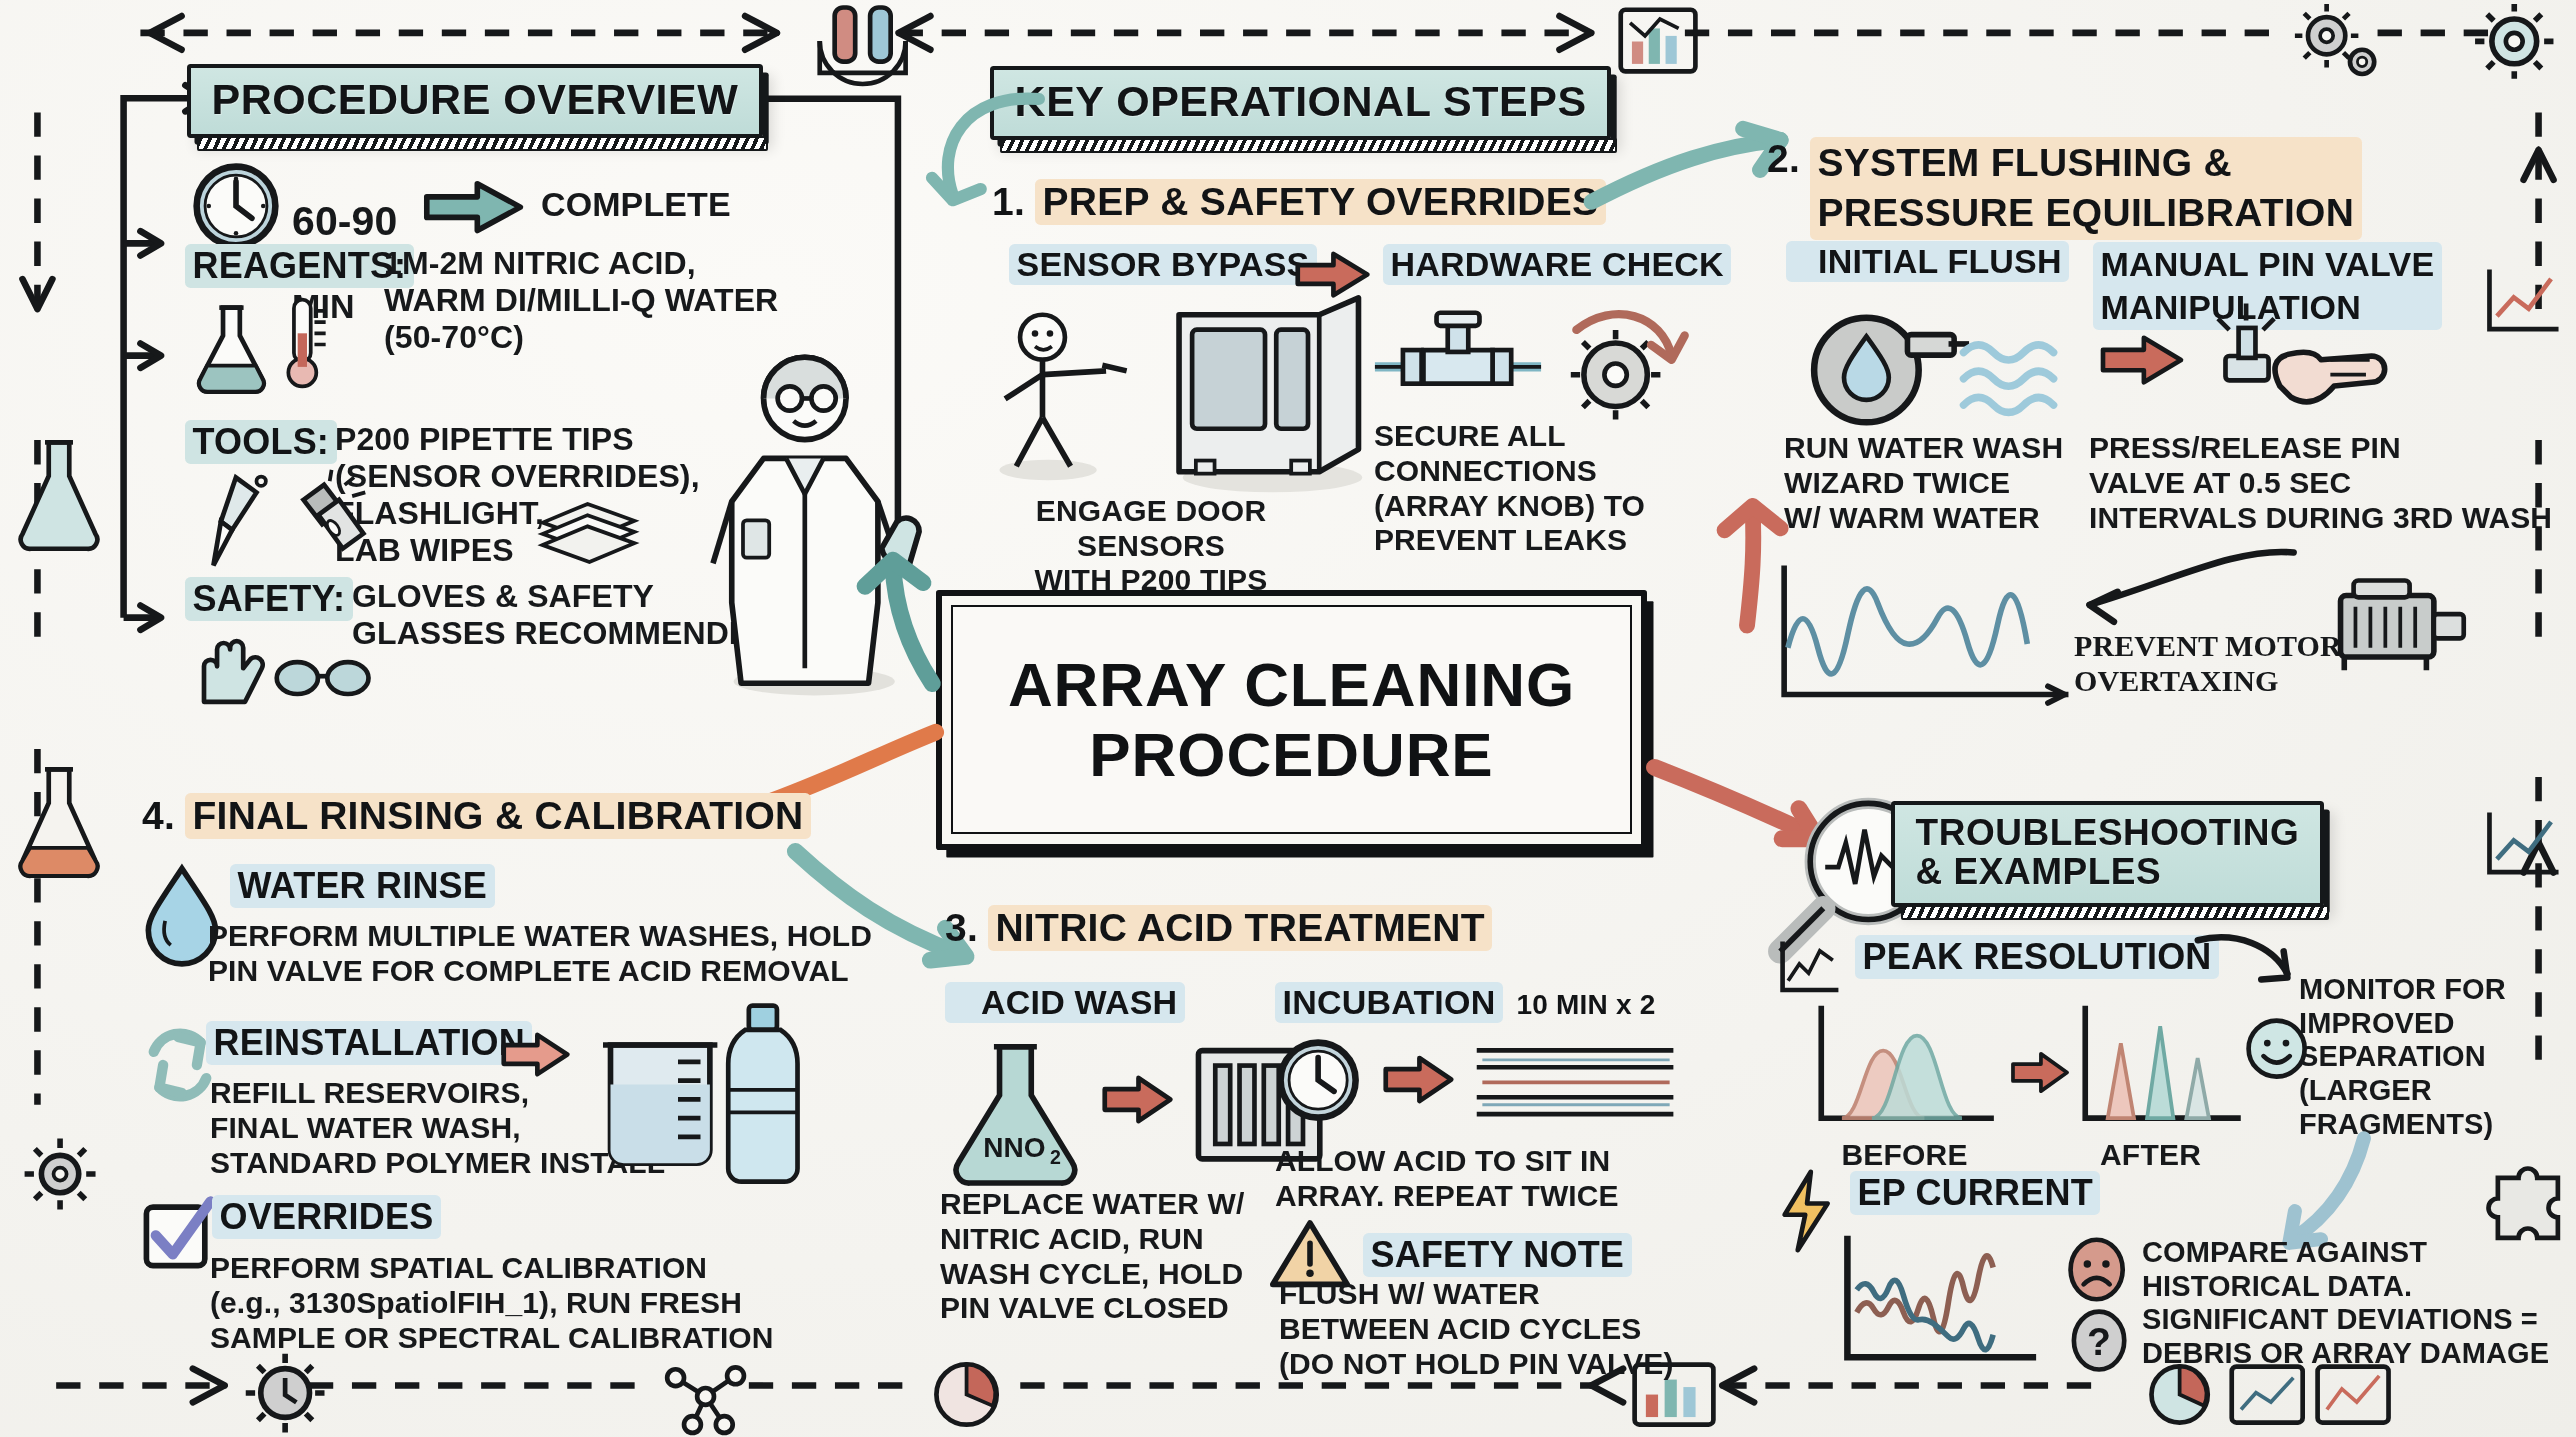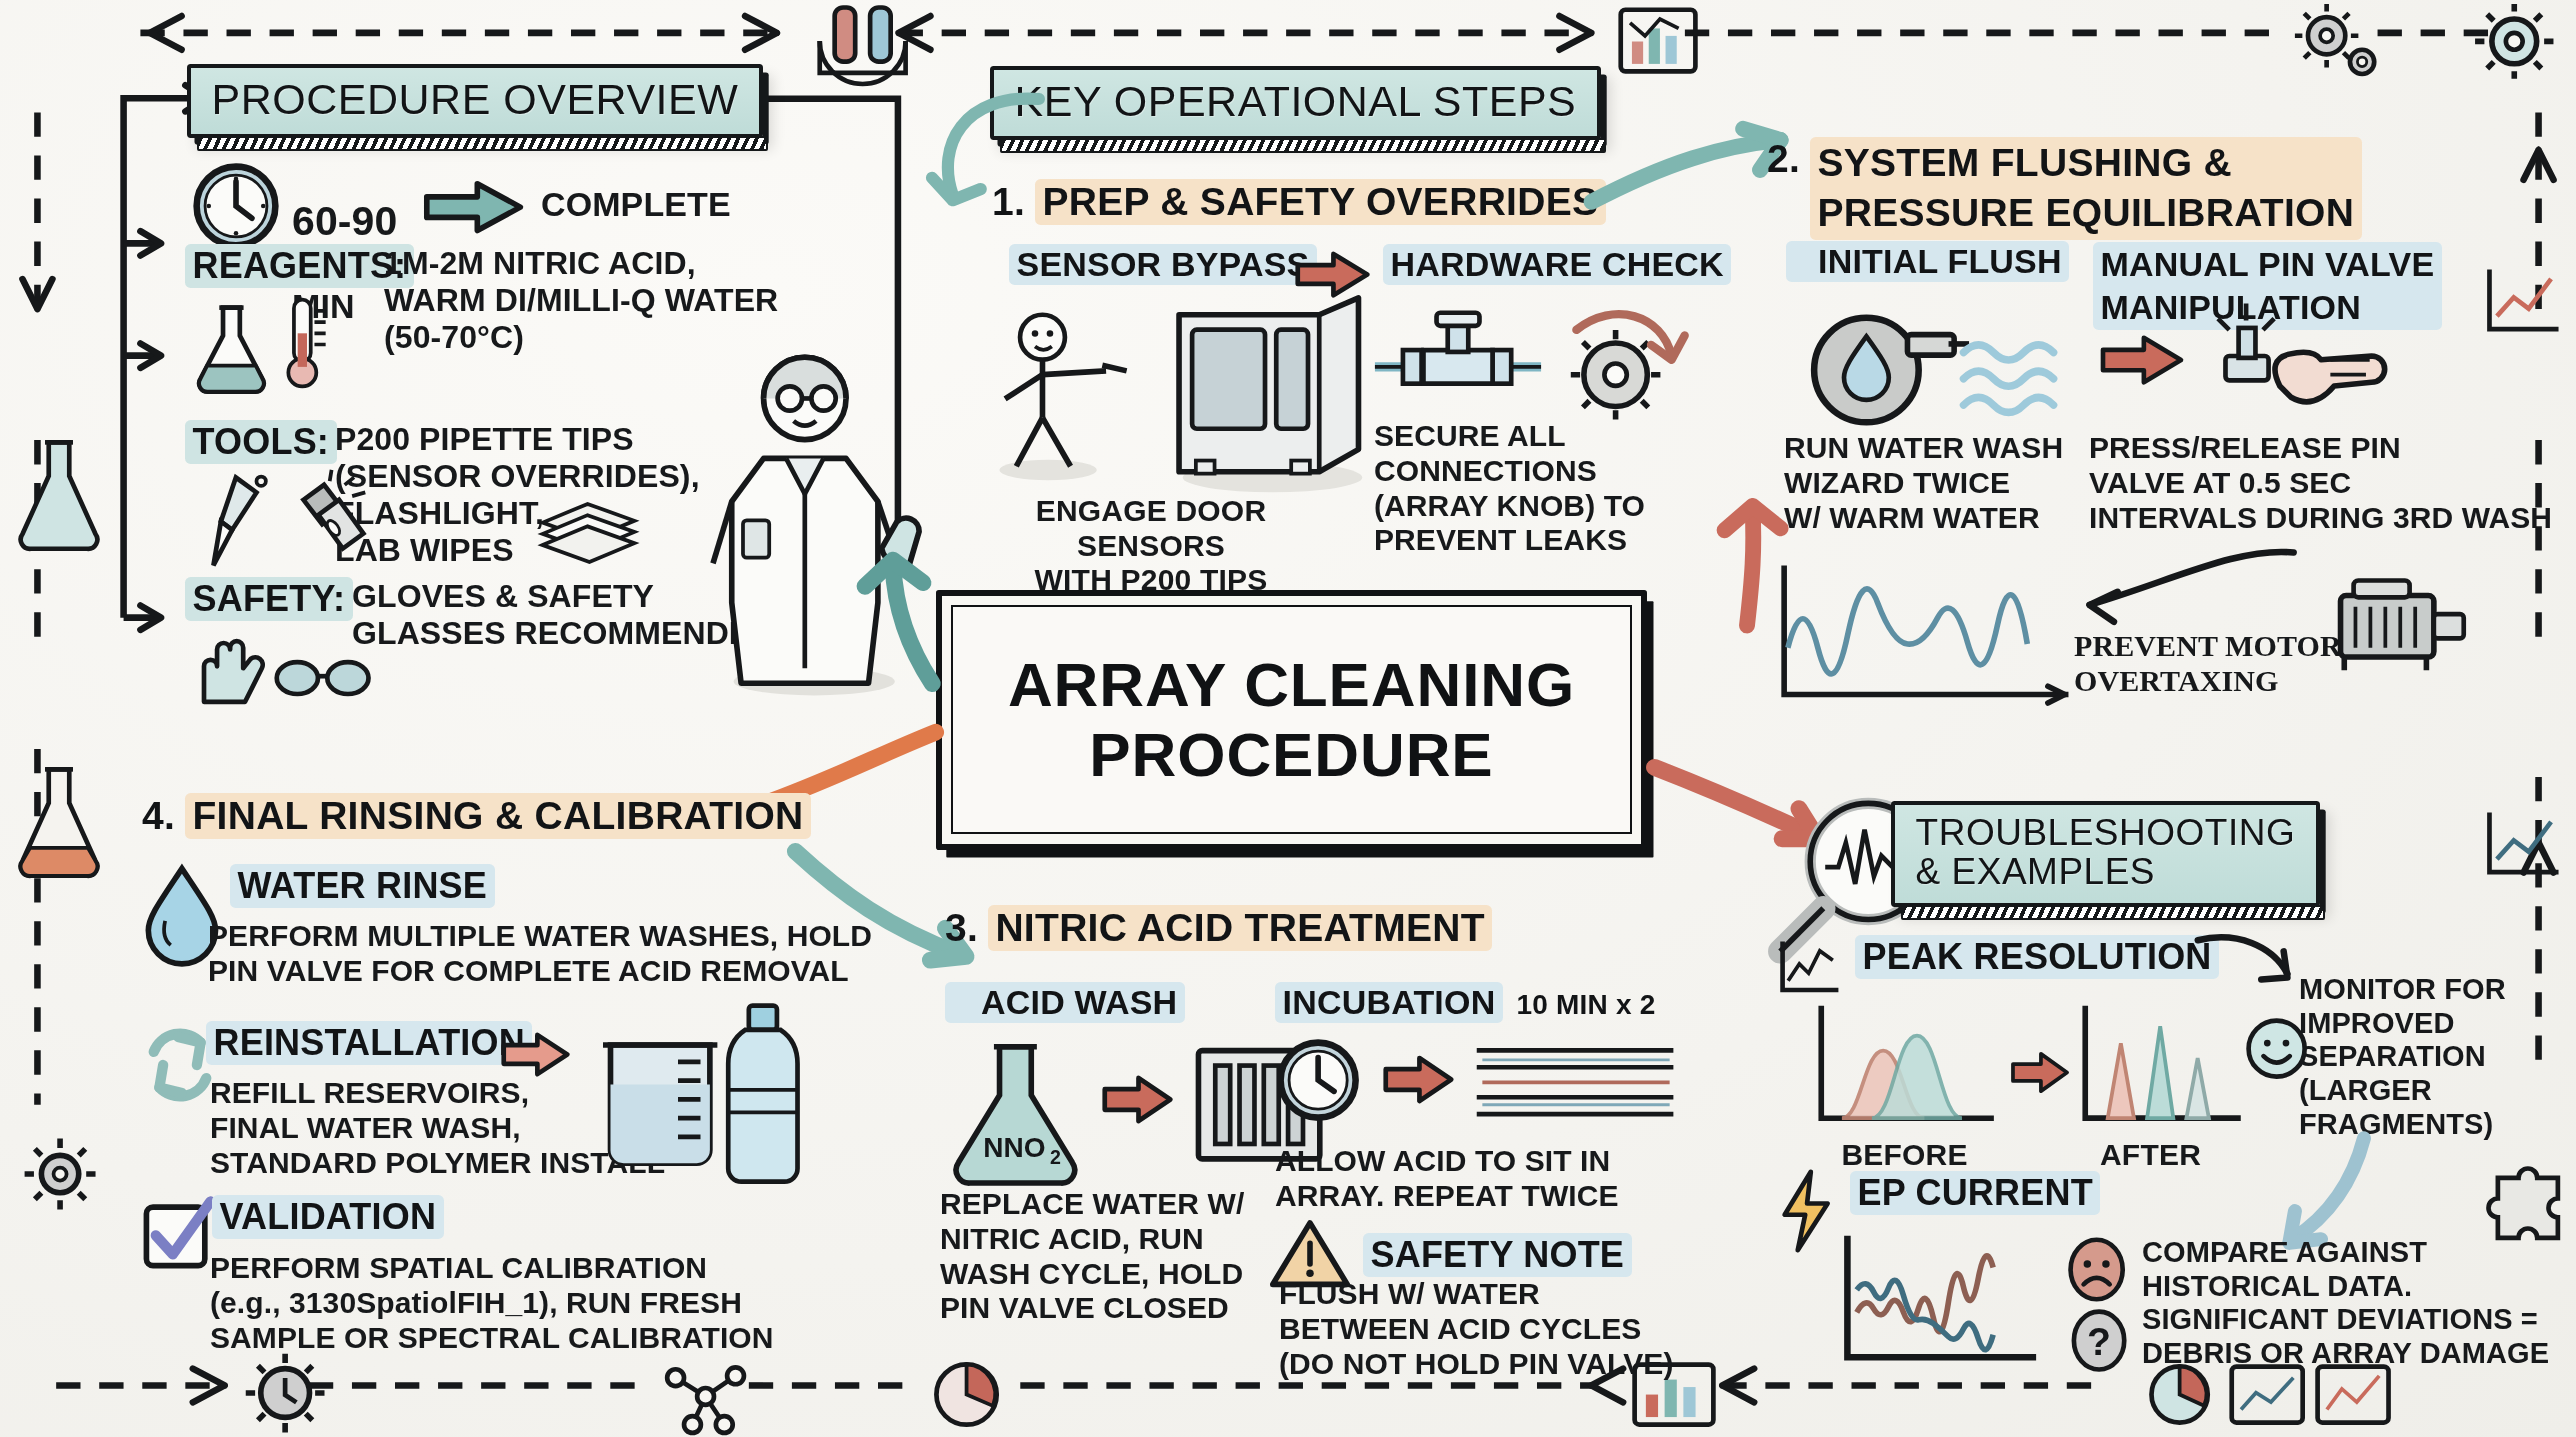--- a/index.html
+++ b/index.html
@@ -28,21 +28,21 @@
 
   .head-plaque {
     border: 4.7px solid #15181a;
     background: linear-gradient(180deg,#cfe6e2 0%, #bfdcd8 100%);
     border-radius: 3.7px;
     padding: 9.4px 20.6px 11.2px 20.6px;
     box-shadow: 6.6px 7.5px 0 -0.9px #15181a, 9.4px 11.2px 13px rgba(0,0,0,.12);
     display: inline-block;
   }
   .head-plaque .txt {
-    font-weight: 400;
+    font-weight: 700;
     letter-spacing: 0.5px;
     color: #121416;
     line-height: 1.05;
     white-space: pre-line;
     text-shadow: 0.9px 0.9px 0 rgba(255,255,255,.35);
   }
   .hatch-bottom {
     position: absolute; left: 5.6px; right: -9.4px; bottom: -17px; height: 15px;
     background: repeating-linear-gradient(115deg,#15181a 0 3.7px,#ffffff 3.7px 8.4px);
     border: 2.8px solid #15181a;
@@ -556,21 +556,21 @@
     <path d="M48 32 h38 q18 12 18 36 v112 a14 14 0 0 1 -14 14 H44 a14 14 0 0 1 -14 -14 V68 q0 -24 18 -36z" fill="#cfe7ef" stroke="#16181a" stroke-width="5"></path>
     <path d="M30 96 h74" stroke="#16181a" stroke-width="4"></path>
     <path d="M30 120 h74" stroke="#16181a" stroke-width="4"></path>
   </svg>
 
   <svg class="abs" style="left:137px;top:1194px;width:81px;height:81px;" viewBox="0 0 86 86" width="81" height="81">
     <rect x="10" y="14" width="62" height="62" rx="7" fill="#fbfbf9" stroke="#16181a" stroke-width="6"></rect>
     <path d="M20 44 L38 64 L78 8" fill="none" stroke="#7b7fc4" stroke-width="11" stroke-linecap="round" stroke-linejoin="round"></path>
   </svg>
   <div class="abs" style="left:212px;top:1196px;">
-    <span class="sub hl hl-blue" style="font-size:36px;">VALIDATION</span>
+    <span class="sub hl hl-blue" style="font-size:36px;">OVERRIDES</span>
   </div>
   <div class="abs body-txt" style="left:210px;top:1251px;font-size:30px;">PERFORM SPATIAL CALIBRATION
 (e.g., 3130SpatiolFIH_1), RUN FRESH
 SAMPLE OR SPECTRAL CALIBRATION</div>
 
   <div class="abs" style="left:945px;top:906px;">
     <span class="sec-num" style="font-size:39px;">3.</span>
     <span class="sec-num hl hl-peach" style="font-size:39px;margin-left:5.6px;">NITRIC ACID TREATMENT</span>
   </div>
   <div class="abs" style="left:945px;top:983px;">

